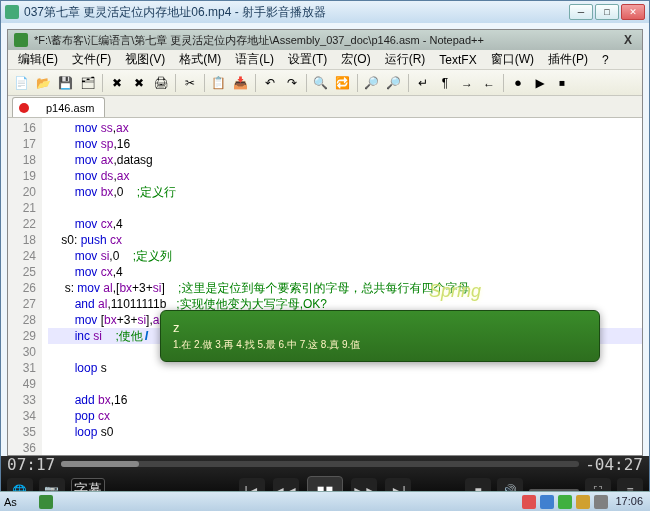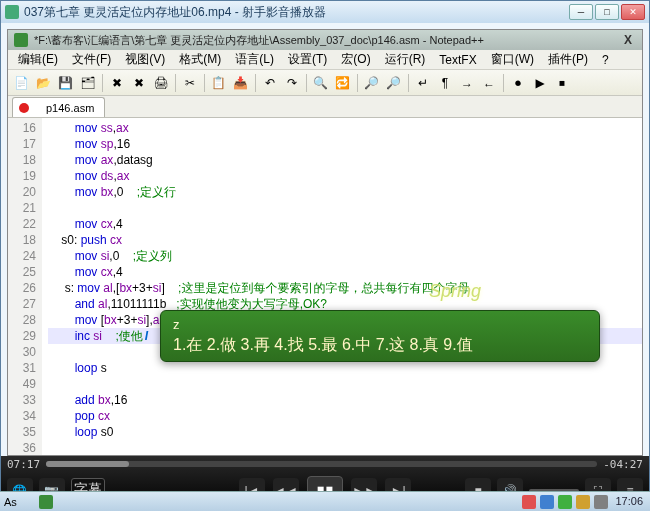--- a/index.html
+++ b/index.html
@@ -40,26 +40,26 @@
 .code-line.hl { background:#e8e8ff; }
 .kw { color:#0000d0; }
 .op { color:#8000a0; }
 .cm { color:#008000; }
 .cursor-caret { color:#0066cc; font-weight:bold; font-style:italic; margin-left:2px; display:inline-block;}
 
 
 .ime-overlay { position:absolute; left:160px; top:310px; width:440px; height:52px; background:linear-gradient(#3a8c2a,#2d6e1e); border:1px solid #1a4a12; border-radius:6px; color:#fdf8d0; font-size:13px; padding:4px 12px; box-shadow:0 2px 8px rgba(0,0,0,.4); display:flex; flex-direction:column; justify-content:center;}
 .ime-sparkle { position:absolute; right:50px; top:-30px; width:120px; height:40px; font-size:18px; font-style:italic; color:#cfe070; text-shadow:0 0 4px rgba(255,255,200,.8); }
 .ime-line1 { font-size:13px; height:18px;}
-.ime-line2 { font-size:16px; color:#fff4c4;}
+.ime-line2 { font-size:10px; color:#fff4c4;}
 
 
 .video-controls { height:54px; background:linear-gradient(#2a2a2a,#000); display:flex; flex-direction:column; color:#ccc; font-size:10px;}
 .vc-progress-row { height:16px; display:flex; align-items:center; padding:0 6px; gap:6px;}
-.vc-time { font-family:monospace; font-size:11px; }
+.vc-time { font-family:monospace; font-size:16px; }
 .vc-bar { flex:1; height:6px; background:#444; border-radius:3px; position:relative; cursor:pointer;}
 .vc-bar-fill { position:absolute; left:0; top:0; bottom:0; width:15%; background:#888; border-radius:3px;}
 .vc-btn-row { flex:1; display:flex; align-items:center; justify-content:center; gap:8px; position:relative;}
 .vc-ibtn { width:26px; height:26px; border-radius:4px; background:#222; display:flex; align-items:center; justify-content:center; cursor:pointer; color:#ccc; font-size:12px;}
 .vc-ibtn.big { width:36px; height:30px; background:#333; border:1px solid #555; font-size:16px; color:#fff;}
 .vc-left-grp { position:absolute; left:6px; display:flex; gap:6px;}
 .vc-right-grp { position:absolute; right:6px; display:flex; gap:6px; align-items:center;}
 .vc-vol { width:50px; height:4px; background:#555; border-radius:2px;}
 .subtitle-btn { width:34px; height:22px; background:#111; border:1px solid #555; font-size:14px; color:#ddd; text-align:center; line-height:20px; cursor:pointer; border-radius:3px;}
 

